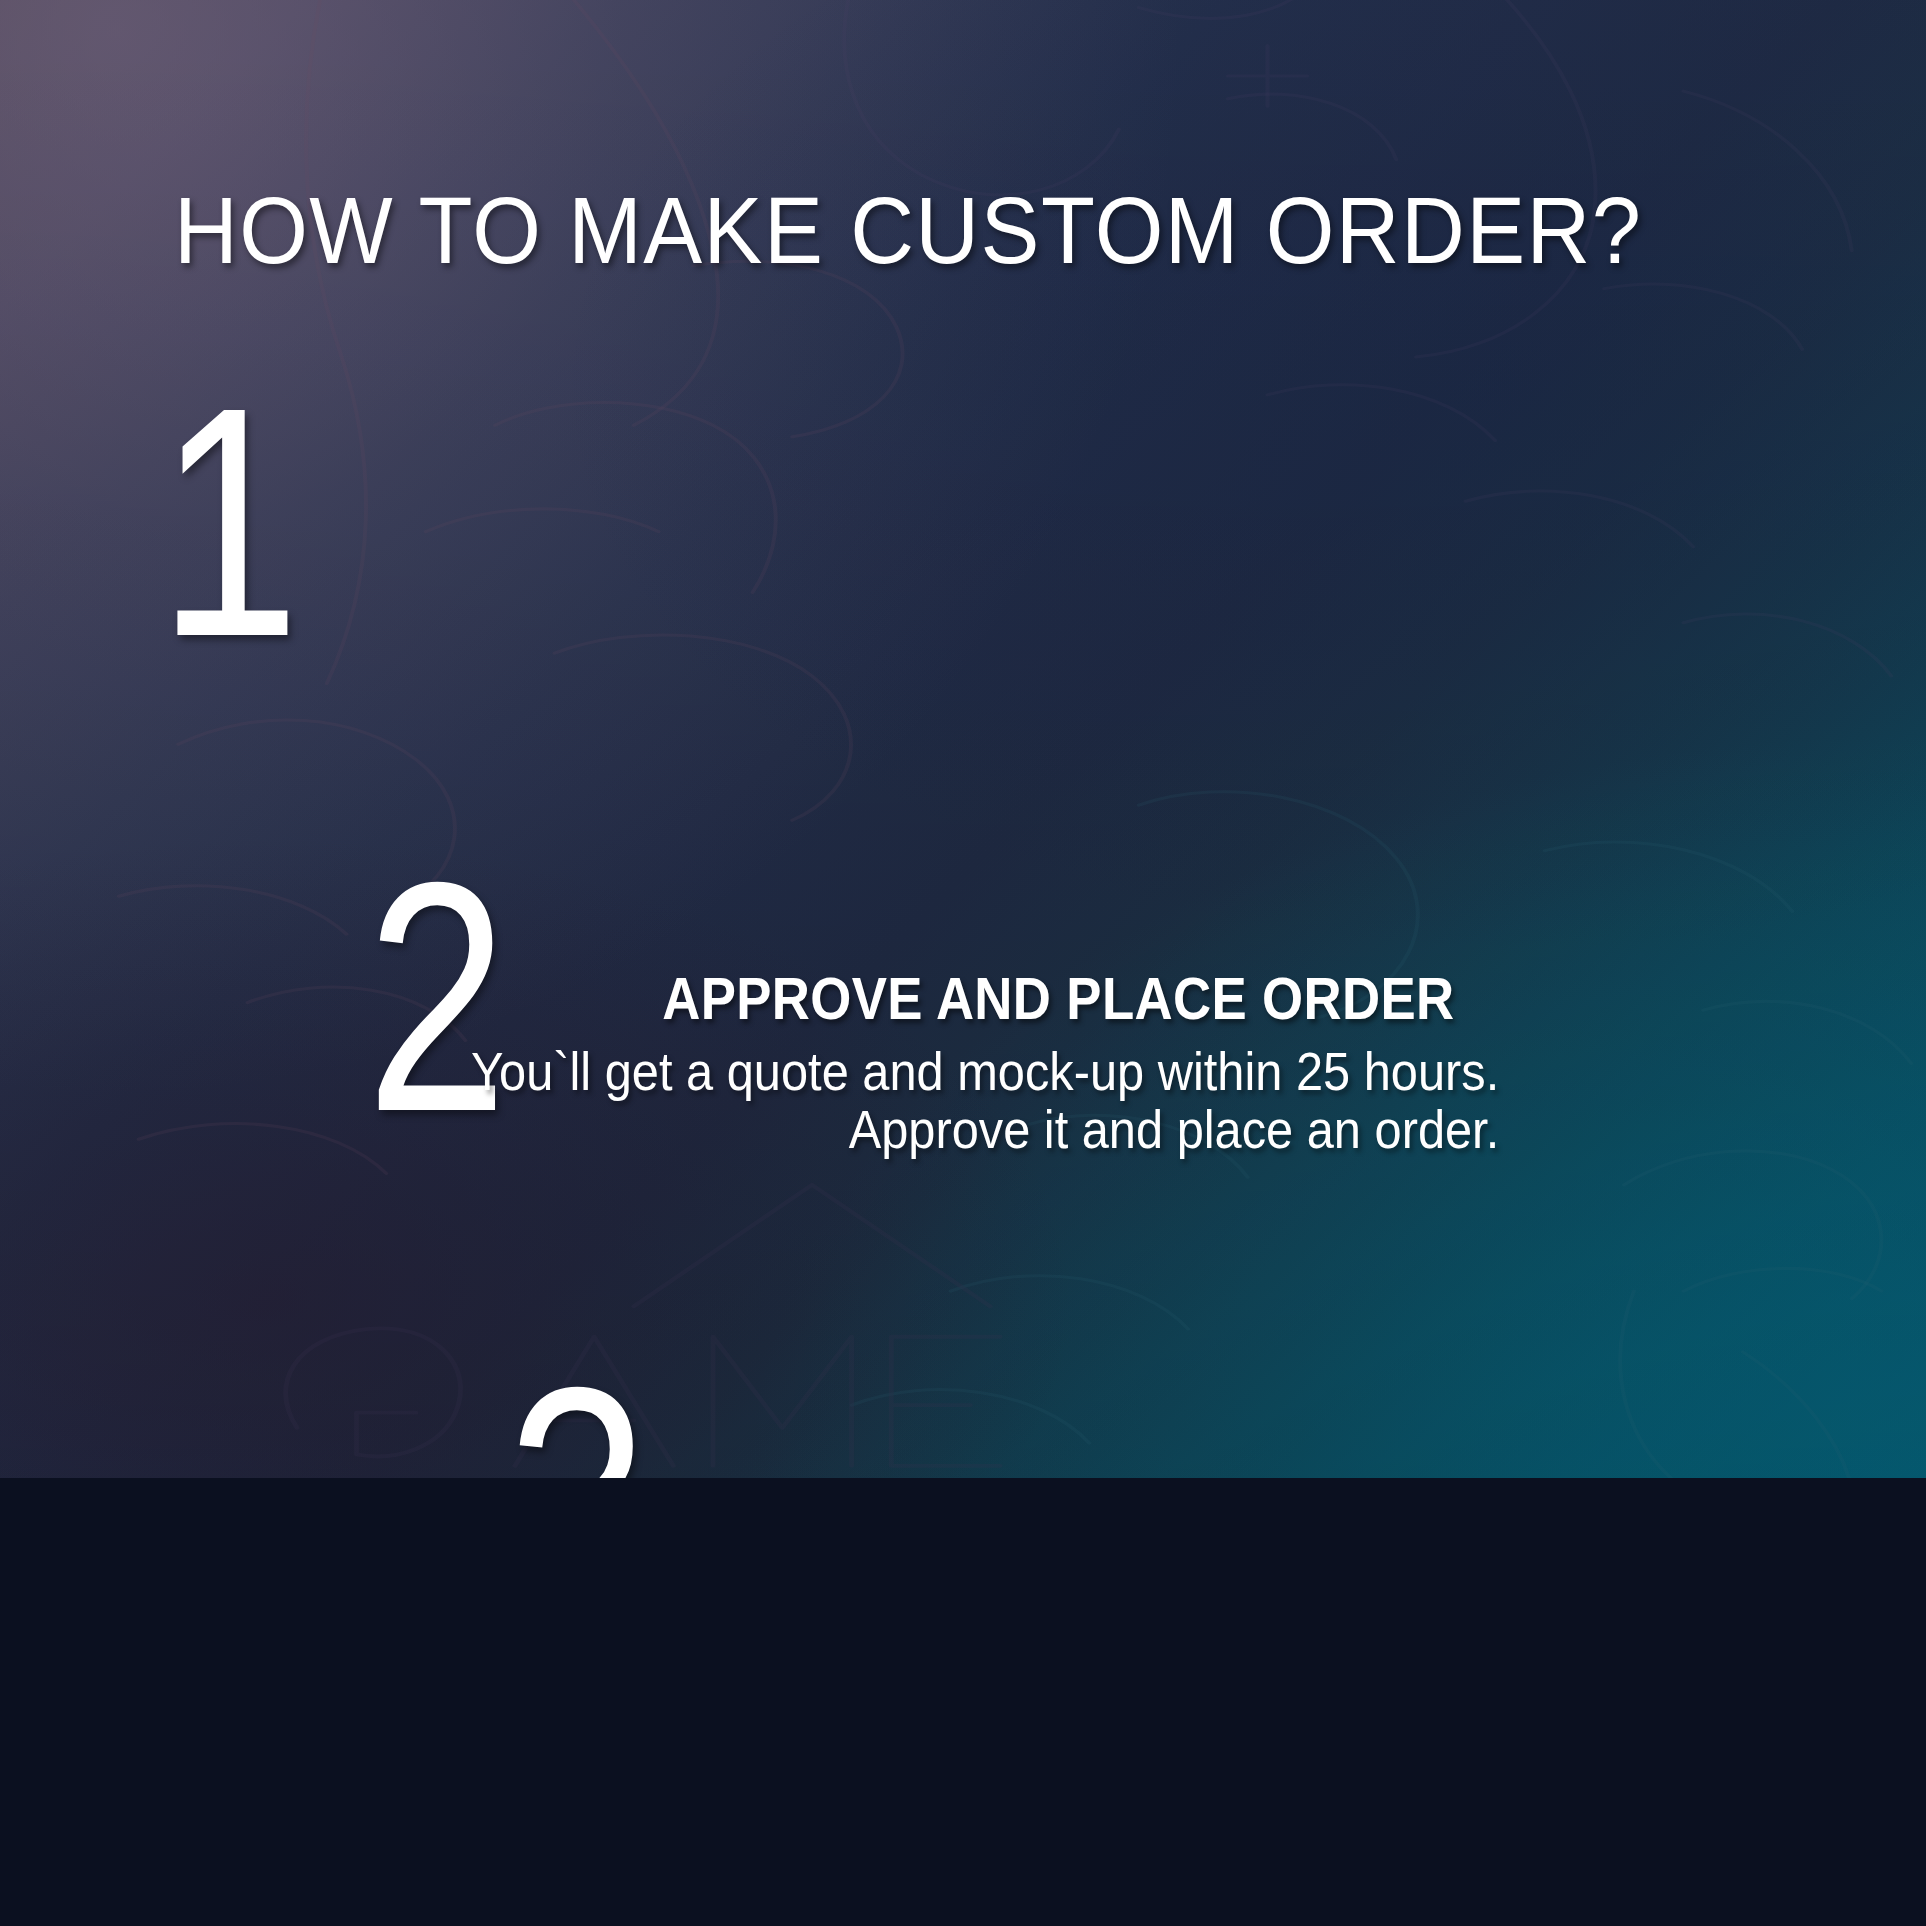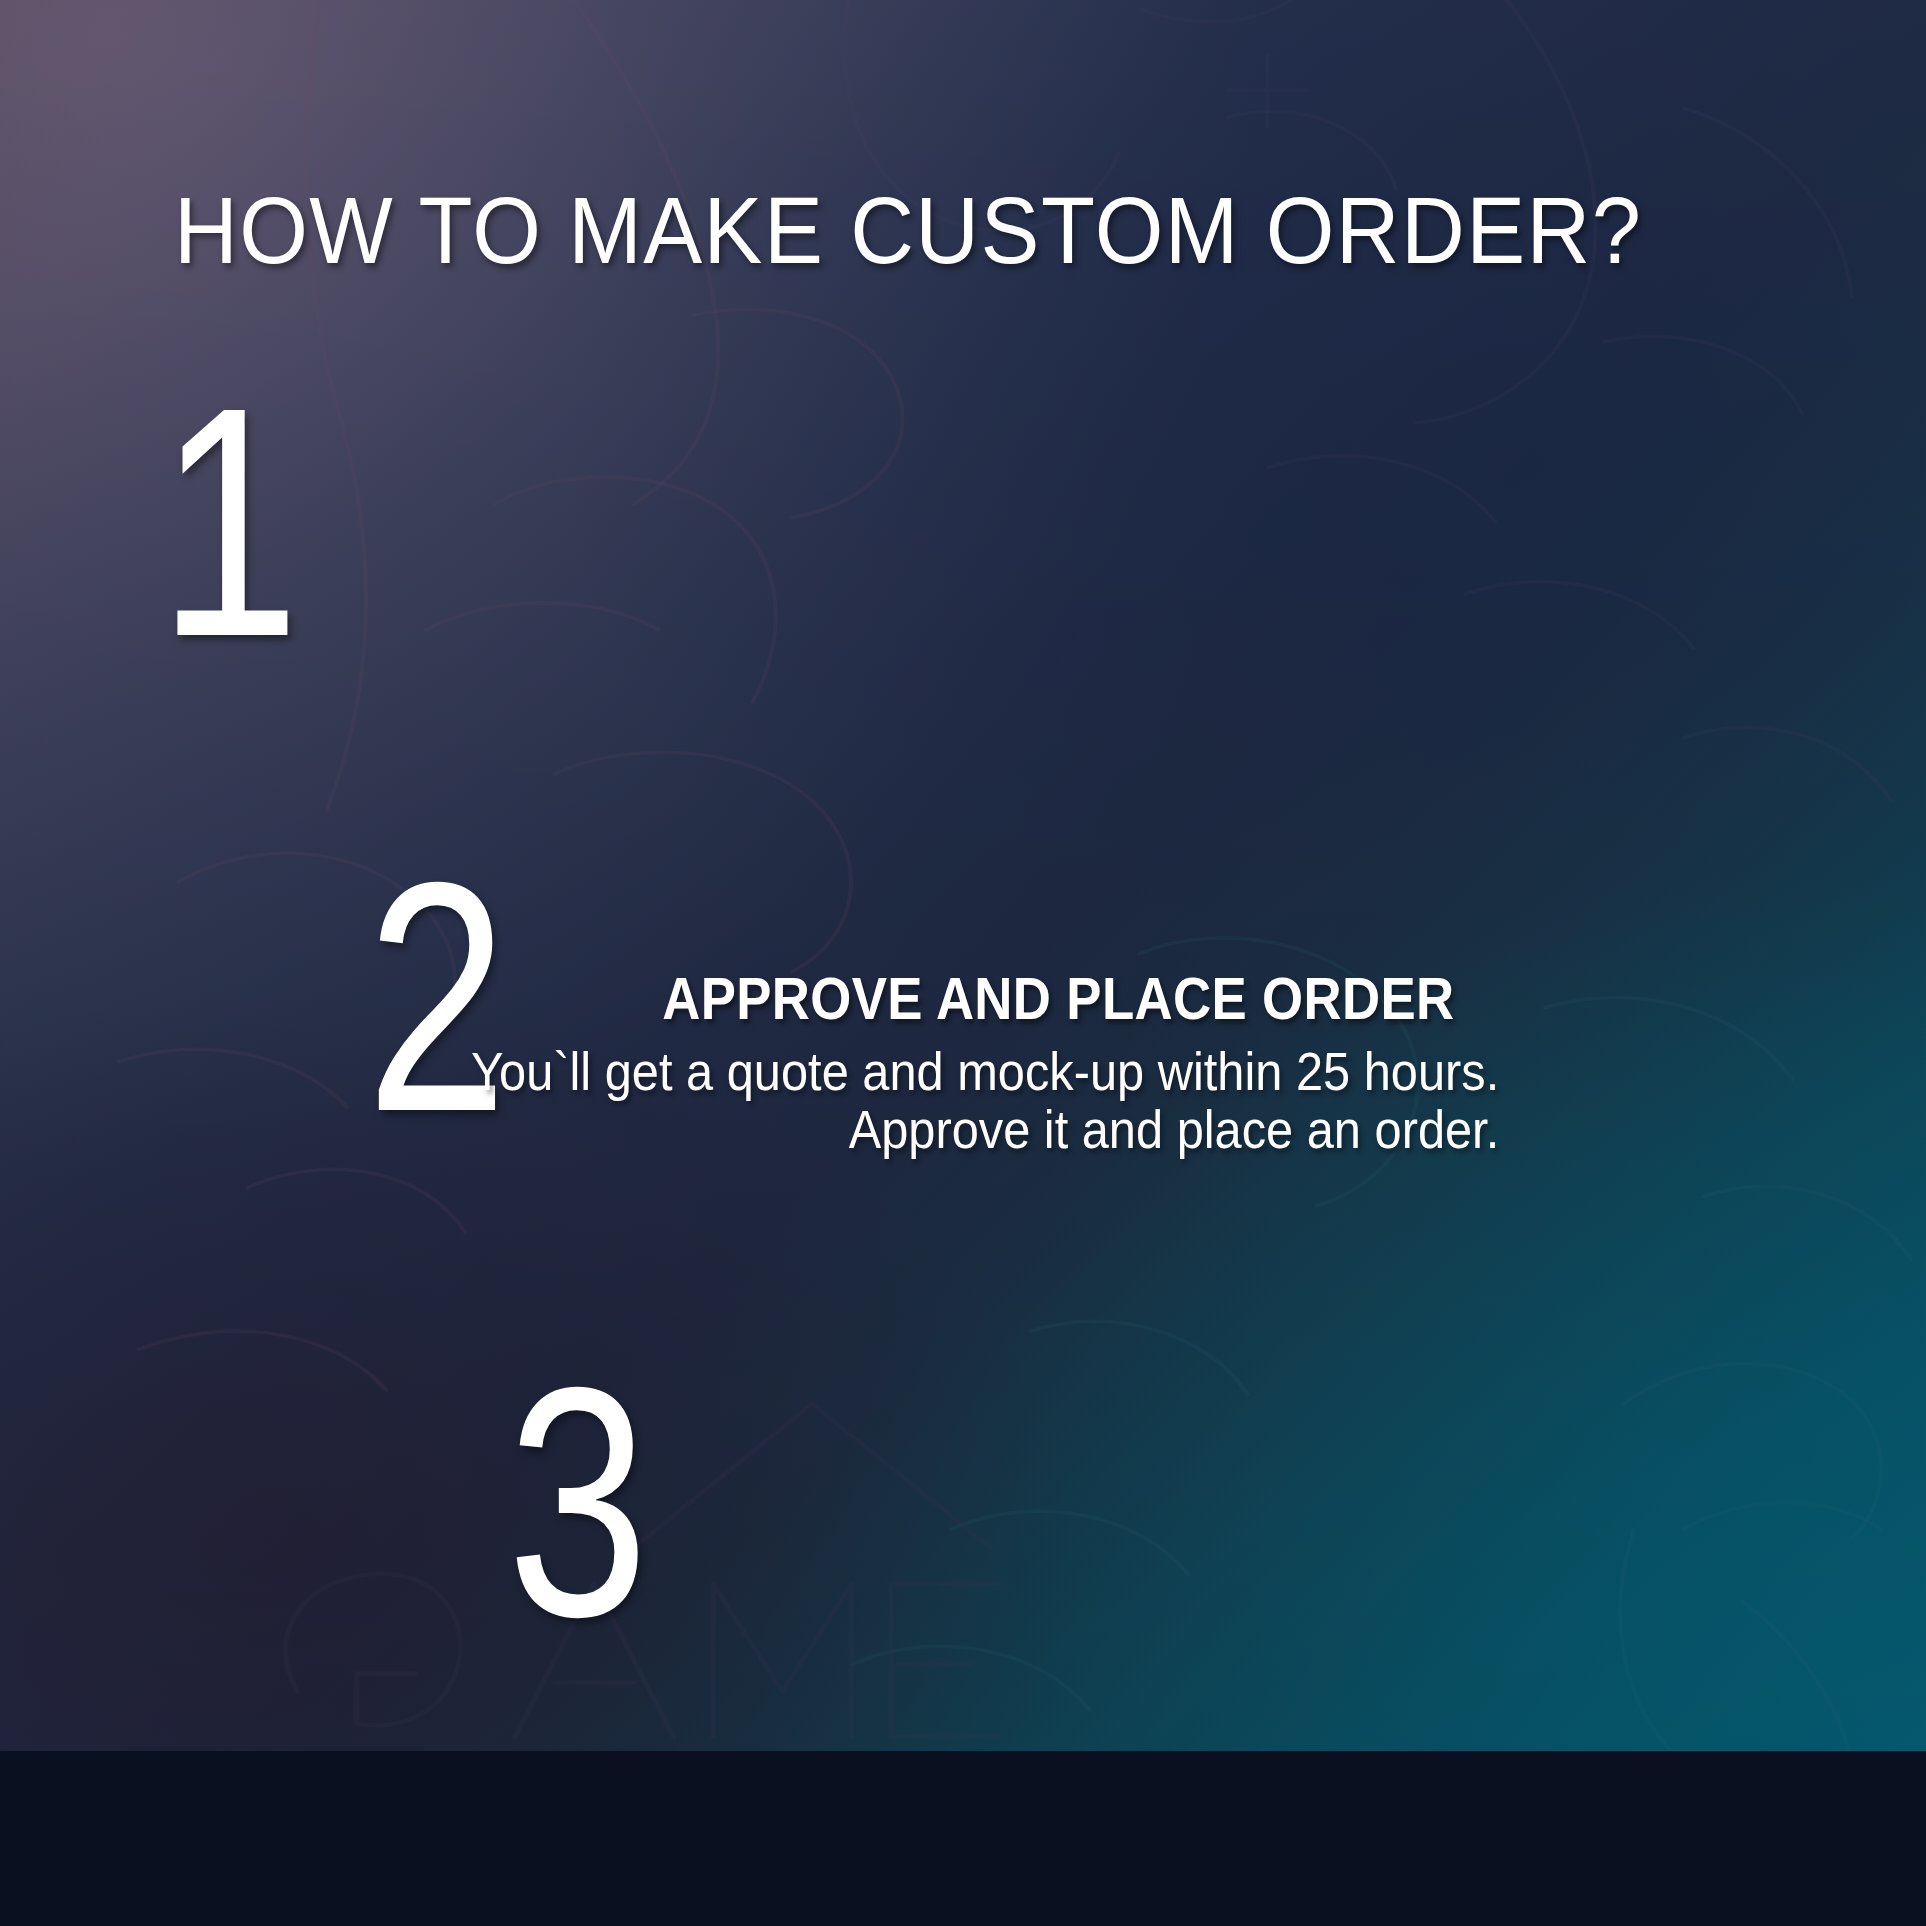--- a/index.html
+++ b/index.html
@@ -3,21 +3,21 @@
 <meta charset="utf-8">
 <style>
   html, body {
     margin: 0;
     padding: 0;
     background: #0b1020;
   }
   #poster {
     position: relative;
     width: 1927px;
-    height: 1751px;
+    height: 1478px;
     overflow: hidden;
     font-family: "Liberation Sans", sans-serif;
     
     background:
       linear-gradient(135deg,
         #4b4456 0%,
         #43415a 9%,
         #353a55 18%,
         #2b3450 27%,
         #242f4b 36%,

